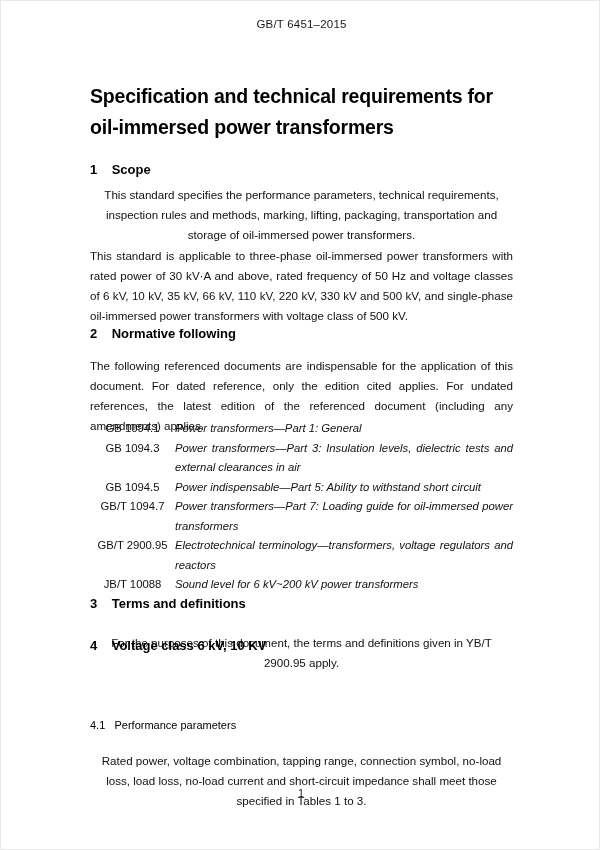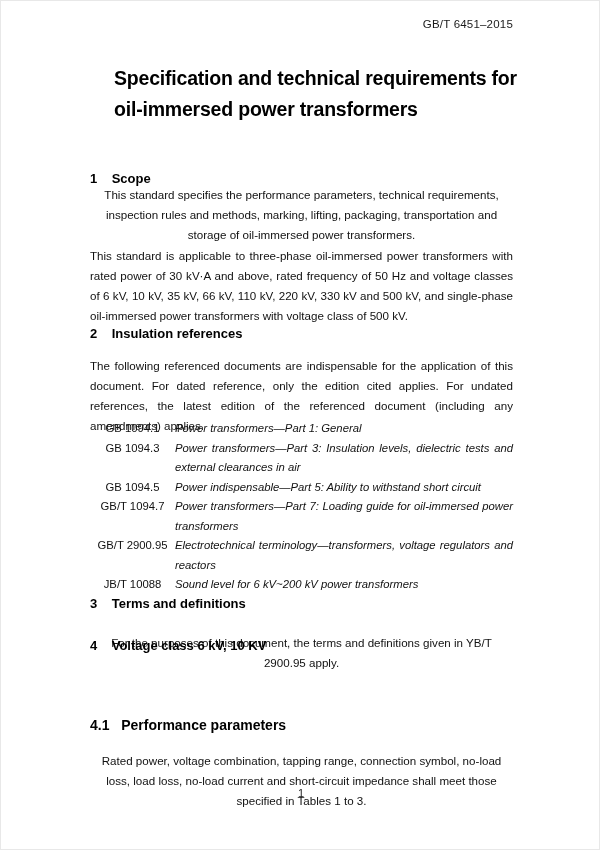--- a/index.html
+++ b/index.html
@@ -20,49 +20,49 @@
     box-sizing: border-box;
     overflow: hidden;
   }
 
   
   .doc-header {
     position: absolute;
     top: 17px;
     left: 89px;
     width: 423px;
-    text-align: right;
+    text-align: center;
     font-size: 11.5px;
     letter-spacing: 0.2px;
     color: #1a1a1a;
   }
 
   
   .doc-title {
     margin: 0;
     padding: 0;
     font-size: 19.5px;
     font-weight: bold;
     line-height: 31px;
     letter-spacing: -0.2px;
     color: #000;
   }
-  .title-block { position: absolute; top: 62px; left: 89px; width: 430px; margin-left: 24px; }
+  .title-block { position: absolute; top: 80px; left: 89px; width: 430px; }
 
   
   .h1 {
     font-size: 13px;
     font-weight: bold;
     line-height: 18px;
     color: #000;
     white-space: pre;
   }
   .h2 {
-    font-size: 14px;
-    font-weight: bold;
+    font-size: 11px;
+    font-weight: normal;
     line-height: 17px;
     color: #000;
     white-space: pre;
   }
 
   
   .para {
     font-size: 11.6px;
     line-height: 20px;
     text-align: justify;
@@ -119,34 +119,34 @@
 <div class="page">
 
   <div class="doc-header">
     <span>GB/T  6451–2015</span>
   </div>
 
   <div class="title-block">
     <h1 class="doc-title">Specification and technical requirements for oil-immersed power transformers</h1>
   </div>
 
-  <div class="abs" style="top:169px;">
+  <div class="abs" style="top:160px;">
     <div class="h1"><span>1</span>    <span>Scope</span></div>
   </div>
 
   <div class="abs" style="top:184px;">
     <p class="para nojust">This standard specifies the performance parameters, technical requirements, inspection rules and methods, marking, lifting, packaging, transportation and storage of oil-immersed power transformers.</p>
   </div>
 
   <div class="abs" style="top:245px;">
     <p class="para">This standard is applicable to three-phase oil-immersed power transformers with rated power of 30 kV·A and above, rated frequency of 50 Hz and voltage classes of 6 kV, 10 kV, 35 kV, 66 kV, 110 kV, 220 kV, 330 kV and 500 kV, and single-phase oil-immersed power transformers with voltage class of 500 kV.</p>
   </div>
 
   <div class="abs" style="top:324px;">
-    <div class="h1"><span>2</span>    <span>Insulation references</span></div>
+    <div class="h1"><span>2</span>    <span>Normative following</span></div>
   </div>
 
   <div class="abs" style="top:355px;">
     <p class="para">The following referenced documents are indispensable for the application of this document. For dated reference, only the edition cited applies. For undated references, the latest edition of the referenced document (including any amendments) applies.</p>
   </div>
 
   <div class="abs" style="top:418px;">
     <div class="ref-list">
 
       <div class="ref-row">

